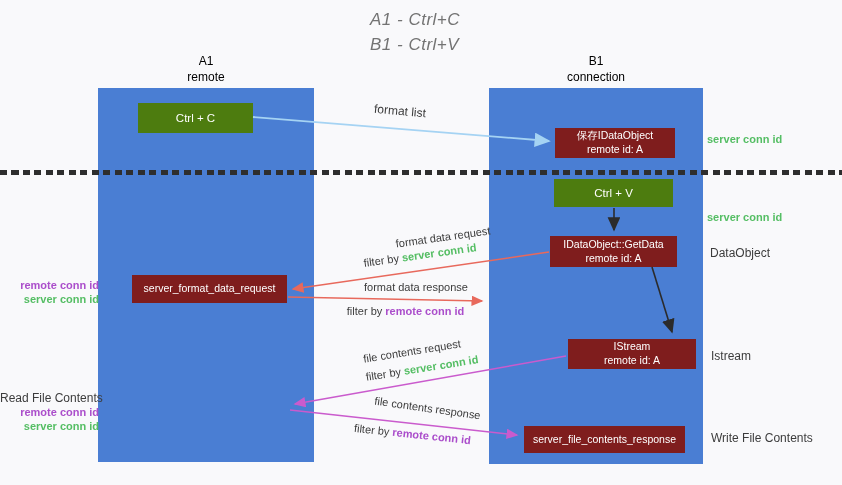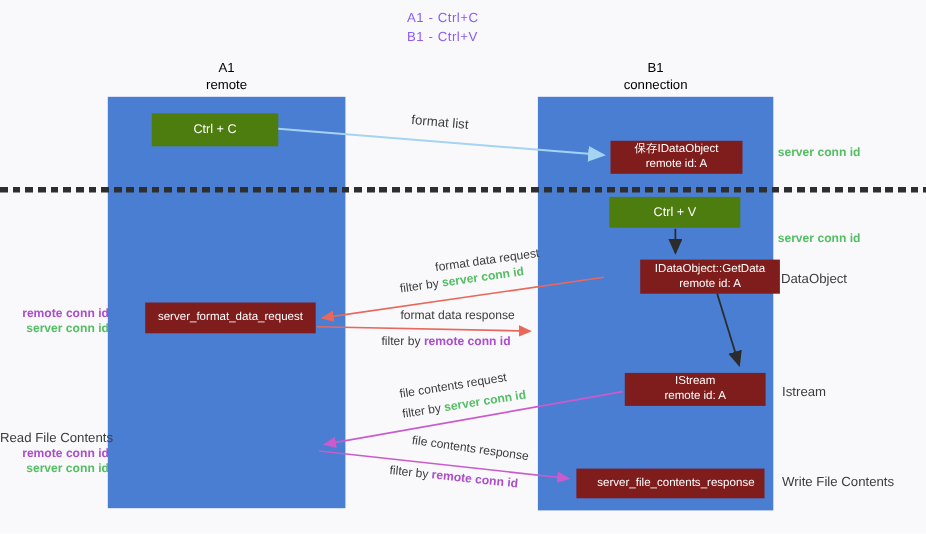--- a/index.html
+++ b/index.html
@@ -1,21 +1,21 @@
 <!DOCTYPE html>
 <html><head>
 <meta charset="utf-8">
 <style>
   html,body { margin:0; padding:0; }
   .canvas {
     position: relative; width: 842px; height: 485px;
     background: #f9f9fb; overflow: hidden;
     font-family: "Liberation Sans", sans-serif;
   }
-  .title { position: absolute; left: 370px; top: 8px; font-size: 12px; color: #8b5cf6; line-height: 1.45; letter-spacing: .5px; }
+  .title { position: absolute; left: 370px; top: 8px; font-size: 17px; color: #737373; line-height: 1.45; letter-spacing: .5px; font-style: italic; }
   .lane-header { position: absolute; width: 100px; text-align: center; font-size: 12px; color: #000000; line-height: 1.3; }
   .lane { position: absolute; background: #4a7ed3; }
   .dotted { position: absolute; left: 0; top: 170px; width: 842px; height: 5px;
     background: repeating-linear-gradient(90deg, #2e2e2e 0 7px, transparent 7px 11.5px); }
   .box { position: absolute; display: flex; flex-direction: column; align-items: center; justify-content: center;
     color: #fff; text-align: center; white-space: nowrap; }
   .box.green { background: #4d7c0f; font-size: 11.5px; }
   .box.orange { background: #7f1d1d; font-size: 10.5px; line-height: 1.3; text-align: right; }
   .lbl { position: absolute; font-size: 11px; color: #3c3c3c; white-space: nowrap; text-align: center; }
   .side { position: absolute; font-size: 12px; color: #3c3c3c; white-space: nowrap; }
@@ -56,37 +56,37 @@
 
   <div class="box orange" style="left:555px; top:128px; width:120px; height:30px;">
     <span>保存IDataObject</span>
     <span>remote id: A</span>
   </div>
 
   <div class="box green" style="left:554px; top:179px; width:119px; height:28px;">
     <span>Ctrl + V</span>
   </div>
 
-  <div class="box orange" style="left:550px; top:236px; width:127px; height:31px;margin-left:32px;">
+  <div class="box orange" style="left:550px; top:236px; width:127px; height:31px;">
     <span>IDataObject::GetData</span>
     <span>remote id: A</span>
   </div>
 
   <div class="box orange" style="left:132px; top:275px; width:155px; height:28px;">
     <span>server_format_data_request</span>
   </div>
 
 
   <div class="box orange" style="left:568px; top:339px; width:128px; height:30px;">
     <span>IStream</span>
     <span>remote id: A</span>
   </div>
 
 
-  <div class="box orange" style="left:524px; top:426px; width:161px; height:27px;padding-left:10px;">
+  <div class="box orange" style="left:524px; top:426px; width:161px; height:27px;">
     <span>server_file_contents_response</span>
   </div>
 
   <div class="lbl" style="left:330px; top:104px; width:140px; transform:rotate(5deg); font-size:12px;">format list</div>
 
   <div class="lbl" style="left:368px; top:231px; width:150px; transform:rotate(-8deg);">format data request</div>
   <div class="lbl" style="left:350px; top:249px; width:140px; transform:rotate(-8deg);">
     <span>filter by</span>
     <span class="green-t">server conn id</span>
   </div>

